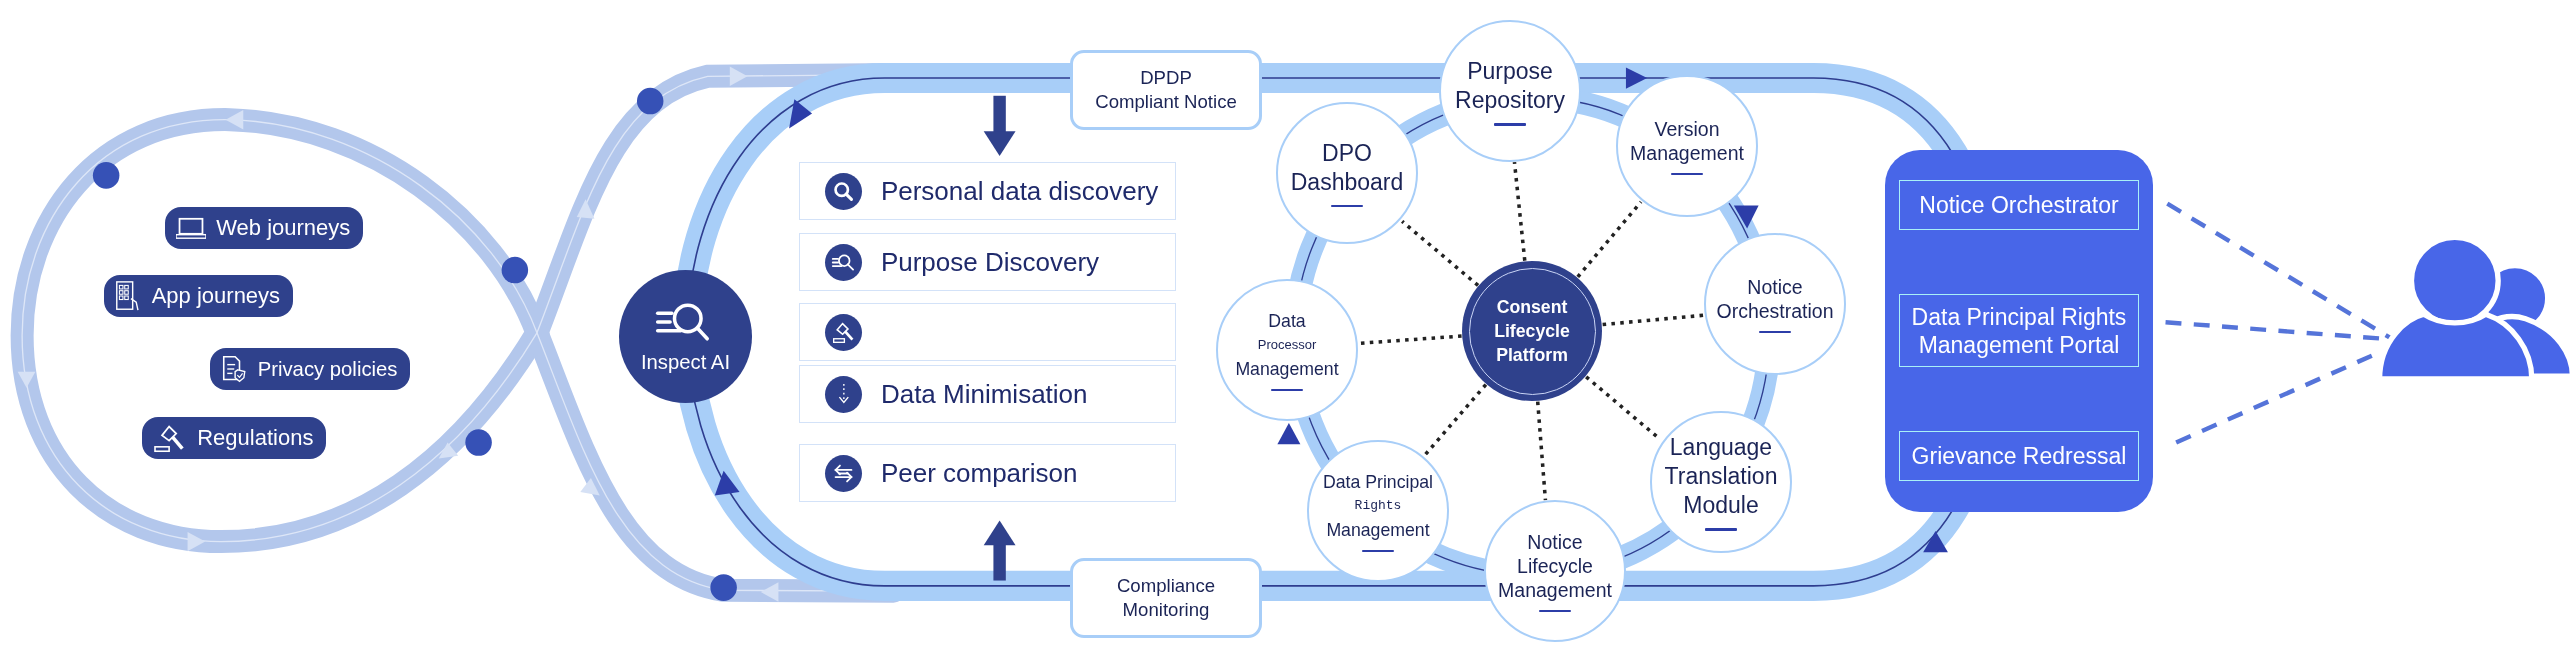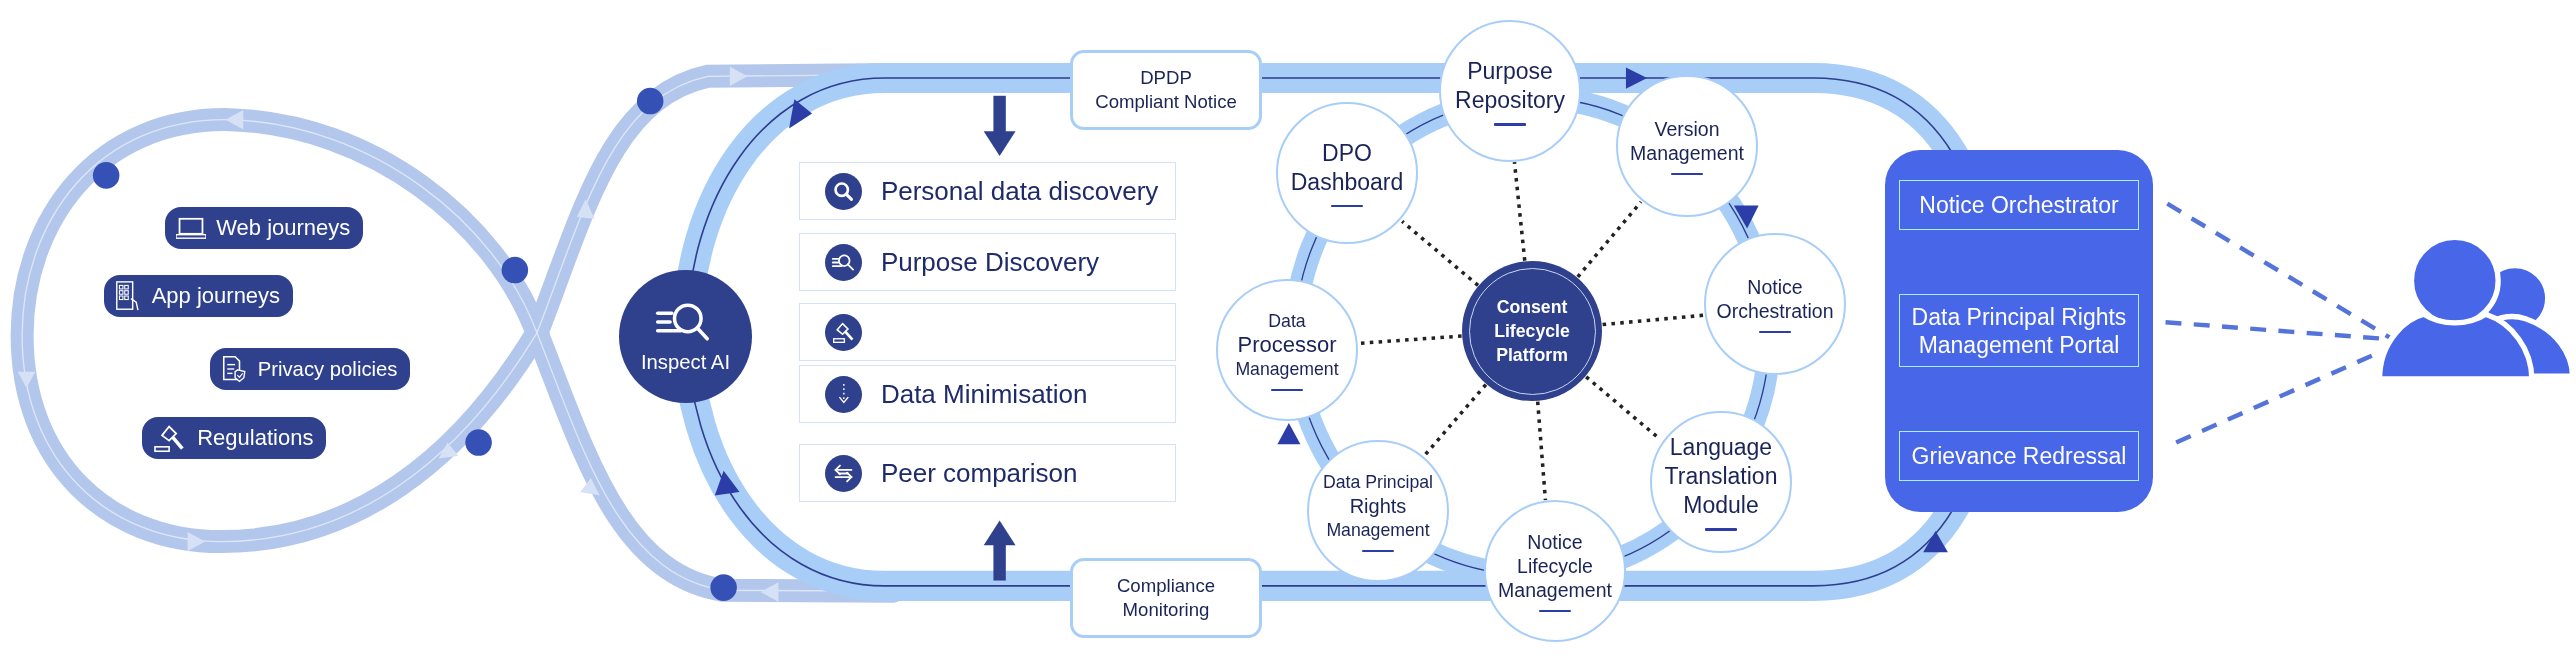--- a/index.html
+++ b/index.html
@@ -280,27 +280,27 @@
   <span class="bar"></span>
 </div>
 <div class="abs node" style="left:1484px; top:500px;">
   <span class="ln">Notice</span>
   <span class="ln">Lifecycle</span>
   <span class="ln">Management</span>
   <span class="bar"></span>
 </div>
 <div class="abs node" style="left:1307px; top:440px;">
   <span class="ln" style="font-size:17.7px;">Data Principal</span>
-  <span class="ln" style="font-size:20px;">Rights</span>
+  <span class="ln" style="font-size:13px;font-family:Liberation Mono, monospace;">Rights</span>
   <span class="ln" style="font-size:17.7px;">Management</span>
   <span class="bar"></span>
 </div>
 <div class="abs node" style="left:1216px; top:279px;">
   <span class="ln" style="font-size:17.7px;">Data</span>
-  <span class="ln" style="font-size:22px;">Processor</span>
+  <span class="ln" style="font-size:13px;">Processor</span>
   <span class="ln" style="font-size:17.7px;">Management</span>
   <span class="bar"></span>
 </div>
 <div class="abs node big" style="left:1276px; top:102px;">
   <span class="ln">DPO</span>
   <span class="ln">Dashboard</span>
   <span class="bar"></span>
 </div>
 
 <div class="abs center-node" style="left:1462px; top:261px;">

